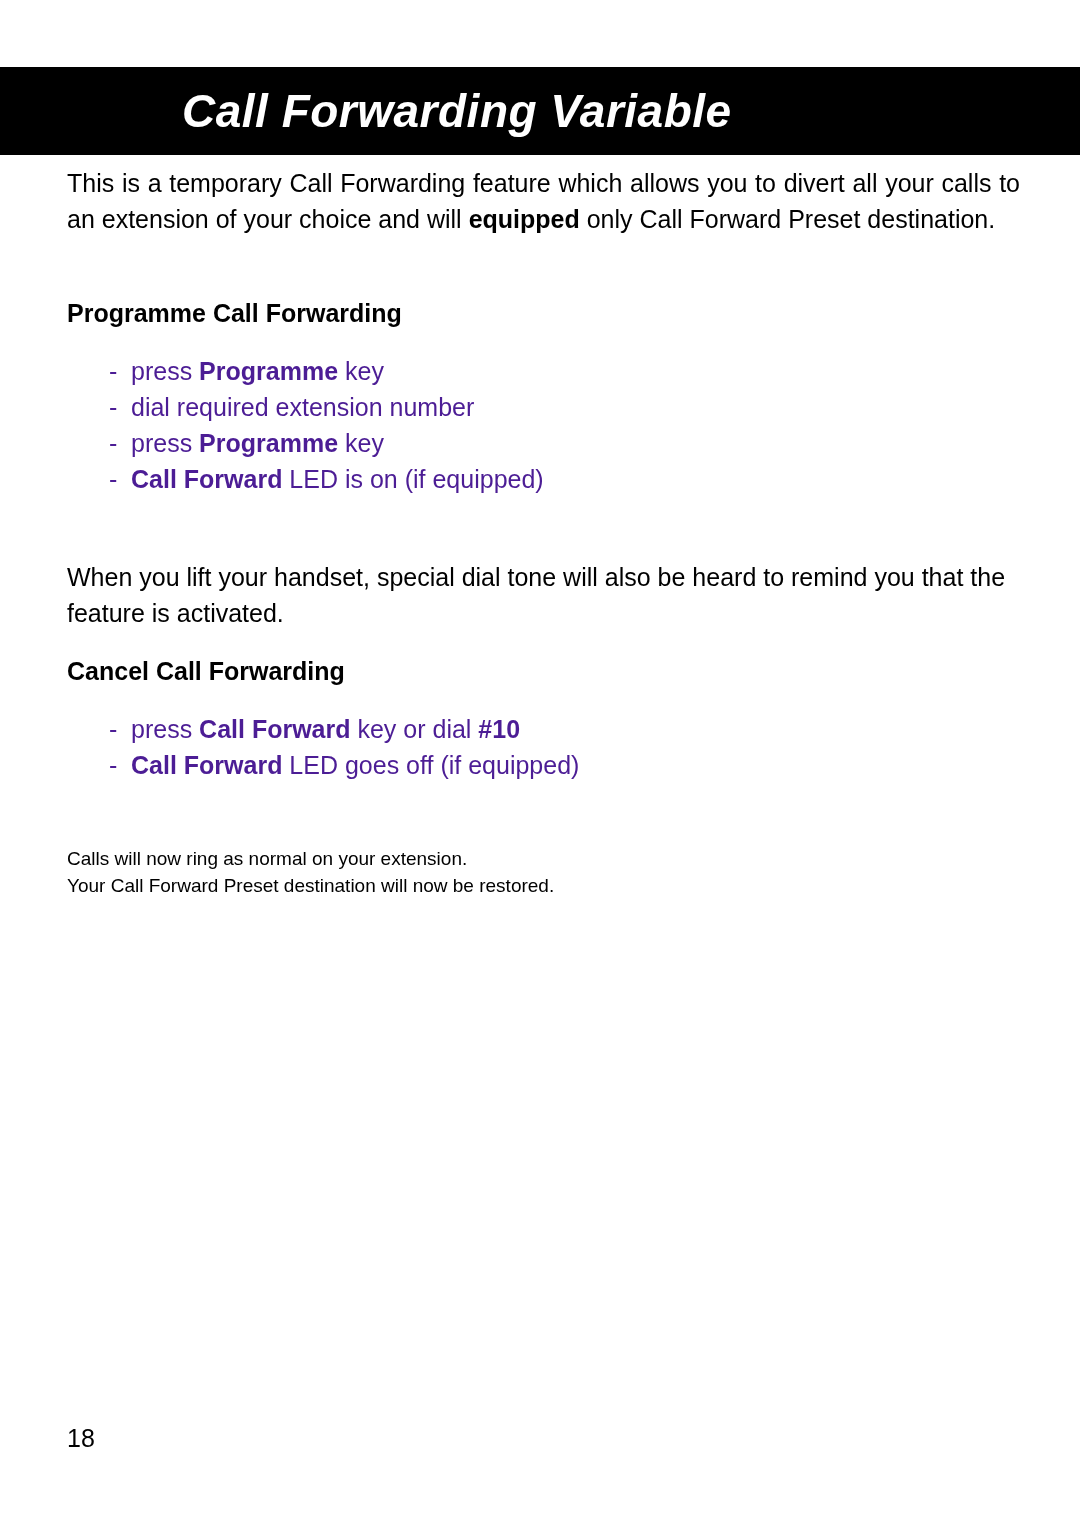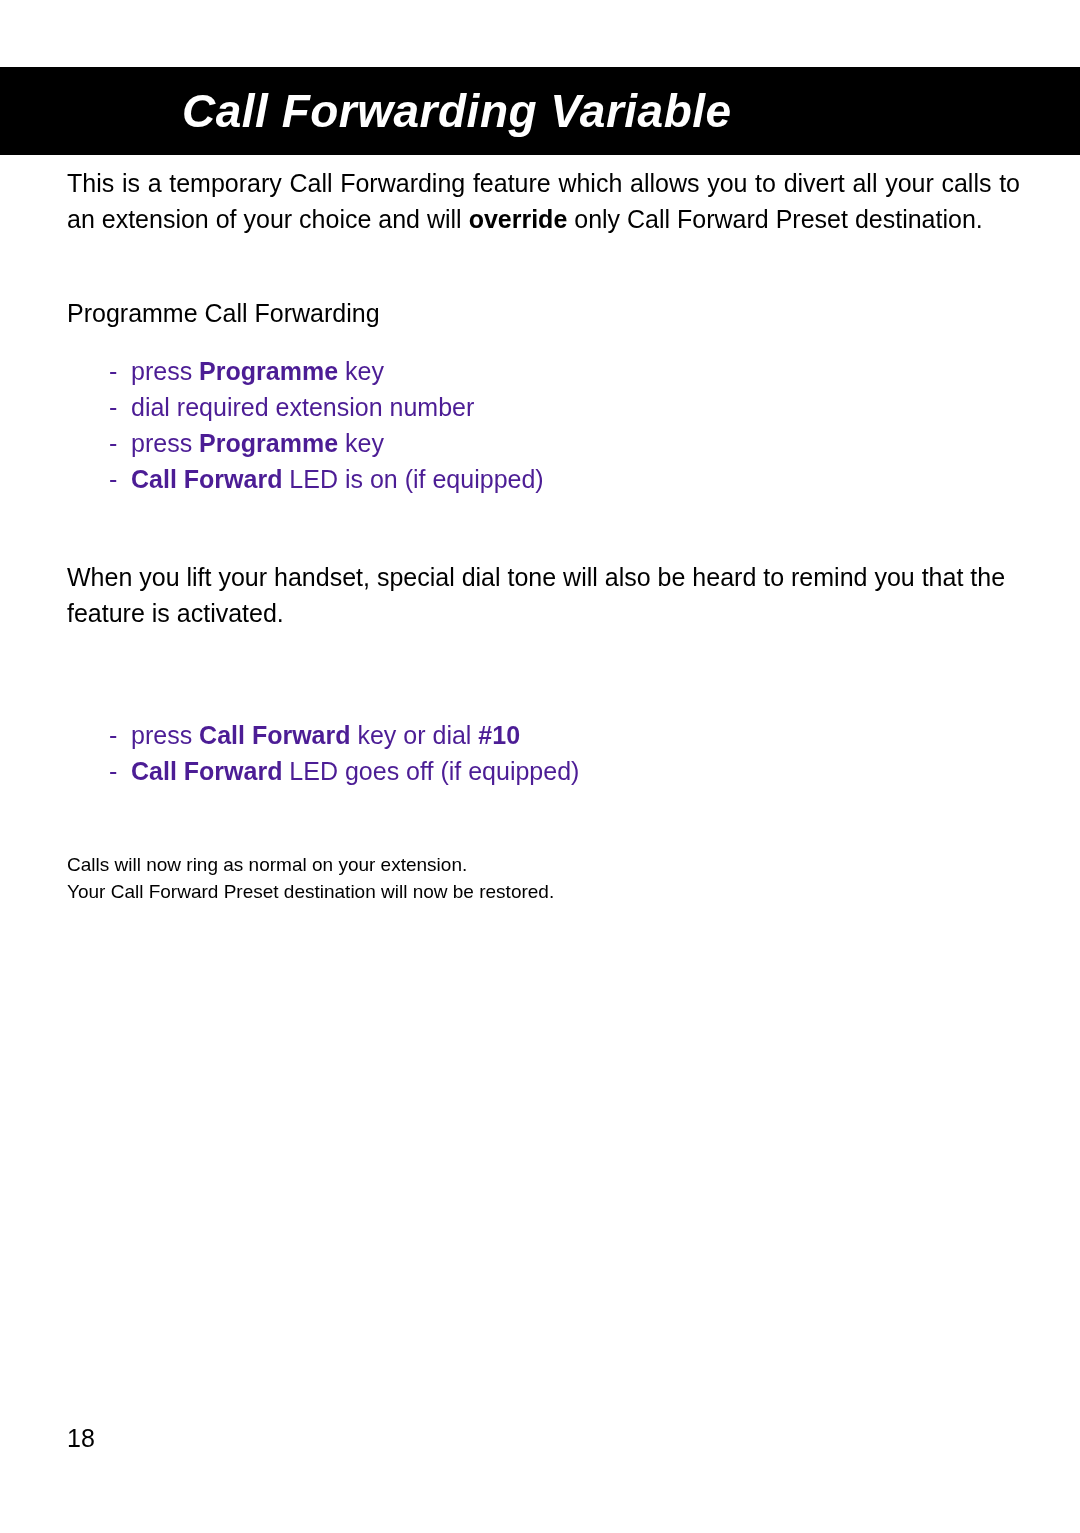--- a/index.html
+++ b/index.html
@@ -40,21 +40,21 @@
     }
     .intro-text {
       font-size: 25px;
       line-height: 1.44;
       color: #000000;
       margin-bottom: 62px;
       text-align: justify;
     }
     .section-heading {
       font-size: 25px;
-      font-weight: normal;
+      font-weight: bold;
       color: #000000;
       margin-bottom: 25px;
     }
     .bullet-list {
       list-style: none;
       padding-left: 42px;
       margin-bottom: 62px;
     }
     .bullet-list li {
       font-size: 25px;
@@ -65,21 +65,21 @@
     }
     .bullet-list li::before {
       content: "-";
       position: absolute;
       left: 0;
     }
     .paragraph {
       font-size: 25px;
       line-height: 1.44;
       color: #000000;
-      margin-bottom: 86px;
+      margin-bottom: 26px;
     }
     .closing-paragraph {
       font-size: 19px;
       line-height: 1.44;
       color: #000000;
     }
     .page-number {
       position: absolute;
       bottom: 80px;
       left: 67px;
@@ -92,21 +92,21 @@
   </style>
 </head>
 <body>
 
 <div class="black-banner">
   <h1 class="title">Call Forwarding Variable</h1>
 </div>
 
 <div class="content">
   <p class="intro-text">
-    <span>This is a temporary Call Forwarding feature which allows you to divert all your calls to an extension of your choice and will </span><span class="bold">override</span><span> only Call Forward Preset destination.</span>
+    <span>This is a temporary Call Forwarding feature which allows you to divert all your calls to an extension of your choice and will </span><span class="bold">equipped</span><span> only Call Forward Preset destination.</span>
   </p>
 
   <h2 class="section-heading">Programme Call Forwarding</h2>
 
   <ul class="bullet-list">
     <li>
       <span>press </span><span class="bold">Programme</span><span> key</span>
     </li>
     <li>
       <span>dial required extension number</span>
@@ -114,20 +114,21 @@
     <li>
       <span>press </span><span class="bold">Programme</span><span> key</span>
     </li>
     <li>
       <span class="bold">Call Forward</span><span> LED is on (if equipped)</span>
     </li>
   </ul>
 
   <p class="paragraph">When you lift your handset, special dial tone will also be heard to remind you that the feature is activated.</p>
 
+  <h2 class="section-heading">Cancel Call Forwarding</h2>
 
   <ul class="bullet-list">
     <li>
       <span>press </span><span class="bold">Call Forward</span><span> key or dial </span><span class="bold">#10</span>
     </li>
     <li>
       <span class="bold">Call Forward</span><span> LED goes off (if equipped)</span>
     </li>
   </ul>
 

